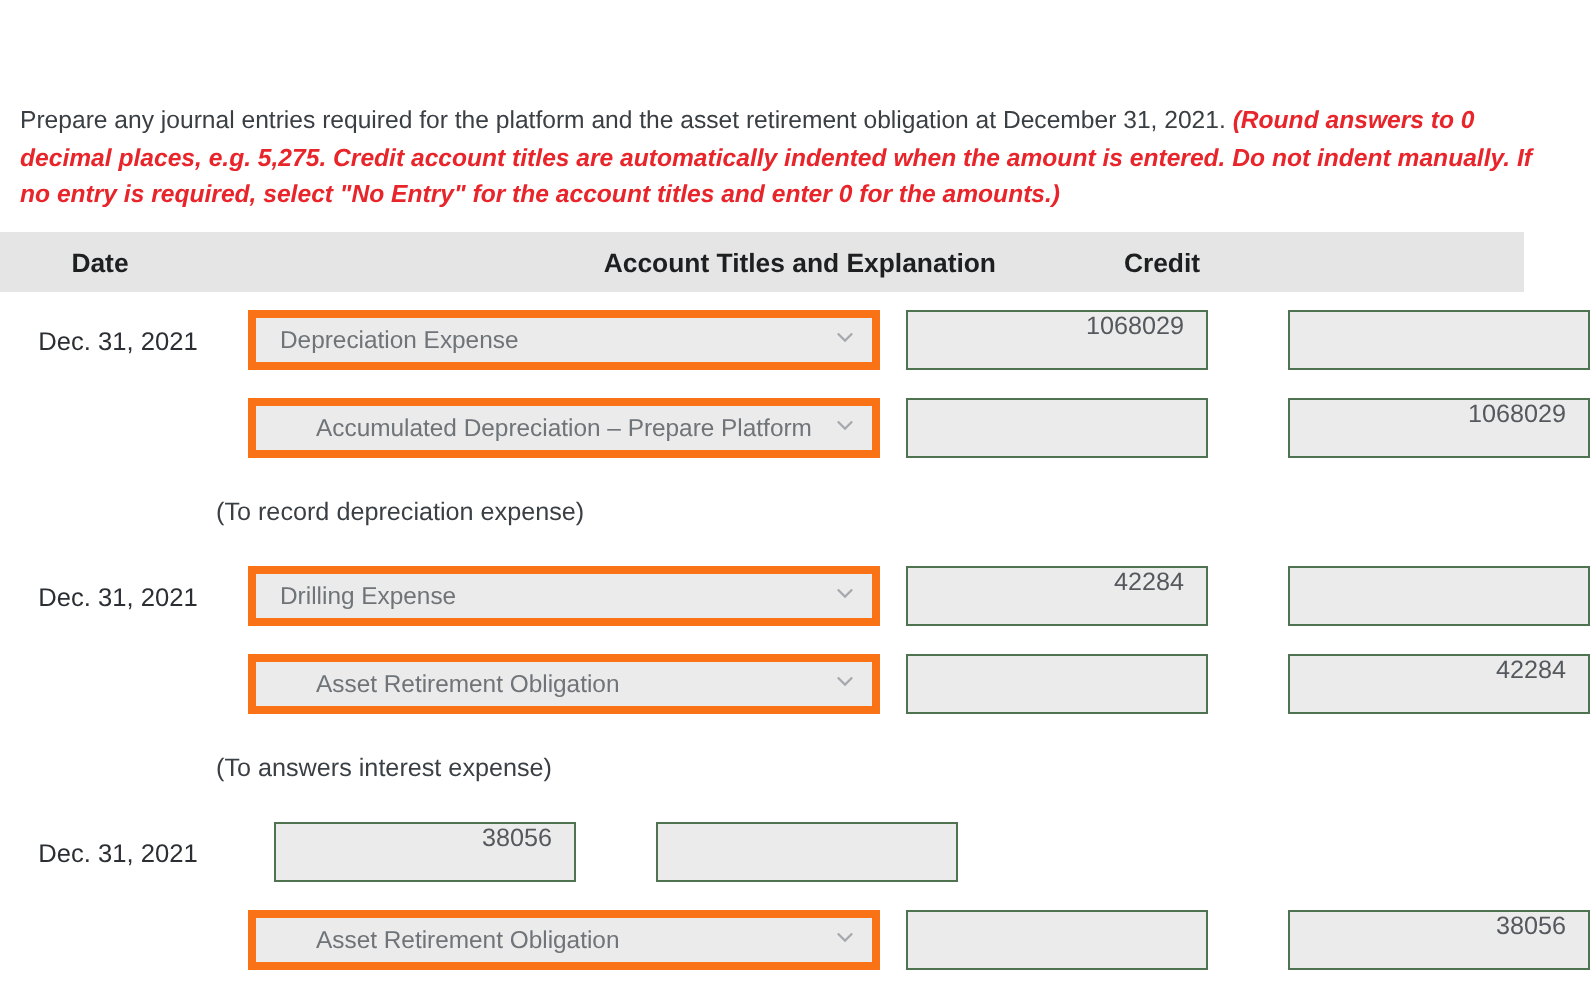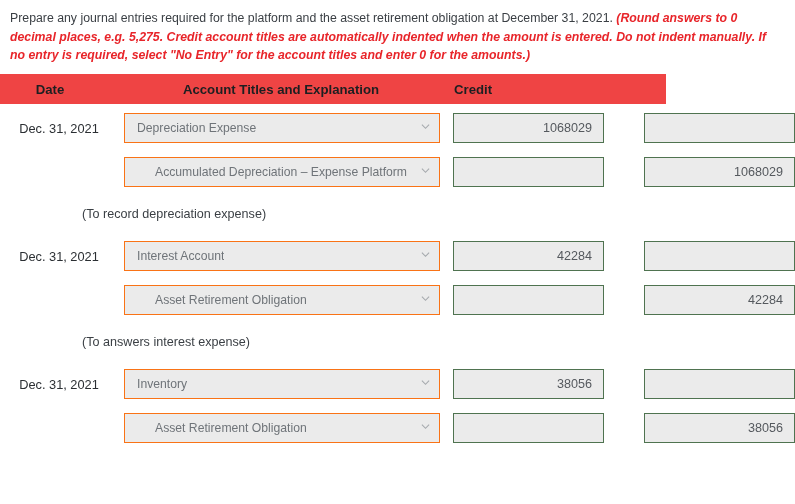--- a/index.html
+++ b/index.html
@@ -14,48 +14,49 @@
     color: #2b2f33;
     overflow: hidden;
   }
 
   
   .instructions {
     padding: 9px 12px 0 10px;
     font-size: 12.3px;
     line-height: 1.52;
     color: #3a3f44;
+    margin-top: 42px;
   }
   .instructions .hint {
     color: #e8252a;
     font-weight: bold;
     font-style: italic;
   }
 
   
   .journal {
     margin-top: 9px;
     width: 795px;
   }
   .thead {
     display: flex;
     align-items: center;
-    background: #ef4444;
+    background: #e5e5e5;
     height: 30px;
-    width: 666px;
+    width: 762px;
   }
   .th {
     font-weight: bold;
     font-size: 13.2px;
     color: #1d1f21;
   }
   .th-date        { width: 100px; text-align: center; }
-  .th-account     { width: 346px; padding-left: 8px; text-align: center; }
+  .th-account     { width: 346px; padding-left: 8px; text-align: right; margin-left: 44px; }
   .th-debit       { width: 175px; text-align: center; }
-  .th-credit      { width: 166px; }
+  .th-credit      { width: 166px; text-align: center; }
 
   .tbody { padding-top: 2px; }
 
   .entry { position: relative; }
 
   .line {
     display: flex;
     align-items: center;
     height: 44px;
   }
@@ -79,21 +80,21 @@
     flex: 0 0 auto;
   }
   .cell-debit  { width: 166px; margin-left: 19px; }
   .cell-credit { width: 166px; margin-left: 25px; }
 
   
   .select-box {
     position: relative;
     width: 316px;
     height: 30px;
-    border: 1px solid #f97316;
+    border: 4px solid #f97316;
     background: #ebebeb;
     box-sizing: border-box;
     display: flex;
     align-items: center;
   }
   .select-text {
     font-size: 12.2px;
     color: #6f7479;
     padding-left: 12px;
     white-space: nowrap;
@@ -112,37 +113,37 @@
   }
   .chevron svg { display: block; }
 
   .amount-box {
     width: 151px;
     height: 30px;
     border: 1px solid #4f7350;
     background: #ebebeb;
     box-sizing: border-box;
     display: flex;
-    align-items: center;
+    align-items: flex-start;
     justify-content: flex-end;
   }
   .amount-text {
     font-size: 12.6px;
     color: #55595e;
     padding-right: 11px;
     white-space: nowrap;
   }
 
   .memo-line {
     height: 40px;
     display: flex;
     align-items: center;
   }
   .memo-text {
-    margin-left: 76px;
+    margin-left: 102px;
     padding-left: 6px;
     font-size: 12.6px;
     color: #3a3f44;
   }
 </style>
 </head>
 <body>
 
 <div class="instructions">
   <span>Prepare any journal entries required for the platform and the asset retirement obligation at December 31, 2021. </span><span class="hint">(Round answers to 0 decimal places, e.g. 5,275. Credit account titles are automatically indented when the amount is entered. Do not indent manually. If no entry is required, select "No Entry" for the account titles and enter 0 for the amounts.)</span>
@@ -180,21 +181,21 @@
           <div class="amount-box">
             <span class="amount-text"></span>
           </div>
         </div>
       </div>
 
       <div class="line">
         <div class="cell-date"></div>
         <div class="cell-account">
           <div class="select-box indent">
-            <span class="select-text">Accumulated Depreciation – Expense Platform</span>
+            <span class="select-text">Accumulated Depreciation – Prepare Platform</span>
             <span class="chevron">
               <svg width="9" height="9" viewBox="0 0 10 10">
                   <path d="M1 3 L5 7 L9 3" stroke="#a5a9ad" stroke-width="1.2" fill="none"></path>
                 </svg>
             </span>
           </div>
         </div>
         <div class="cell-amount cell-debit">
           <div class="amount-box">
             <span class="amount-text"></span>
@@ -210,21 +211,21 @@
       <div class="memo-line">
         <span class="memo-text">(To record depreciation expense)</span>
       </div>
     </div>
 
     <div class="entry">
       <div class="line">
         <div class="cell-date">Dec. 31, 2021</div>
         <div class="cell-account">
           <div class="select-box">
-            <span class="select-text">Interest Account</span>
+            <span class="select-text">Drilling Expense</span>
             <span class="chevron">
               <svg width="9" height="9" viewBox="0 0 10 10">
                   <path d="M1 3 L5 7 L9 3" stroke="#a5a9ad" stroke-width="1.2" fill="none"></path>
                 </svg>
             </span>
           </div>
         </div>
         <div class="cell-amount cell-debit">
           <div class="amount-box">
             <span class="amount-text">42284</span>
@@ -262,30 +263,20 @@
       </div>
 
       <div class="memo-line">
         <span class="memo-text">(To answers interest expense)</span>
       </div>
     </div>
 
     <div class="entry">
       <div class="line">
         <div class="cell-date">Dec. 31, 2021</div>
-        <div class="cell-account">
-          <div class="select-box">
-            <span class="select-text">Inventory</span>
-            <span class="chevron">
-              <svg width="9" height="9" viewBox="0 0 10 10">
-                  <path d="M1 3 L5 7 L9 3" stroke="#a5a9ad" stroke-width="1.2" fill="none"></path>
-                </svg>
-            </span>
-          </div>
-        </div>
         <div class="cell-amount cell-debit">
           <div class="amount-box">
             <span class="amount-text">38056</span>
           </div>
         </div>
         <div class="cell-amount cell-credit">
           <div class="amount-box">
             <span class="amount-text"></span>
           </div>
         </div>

